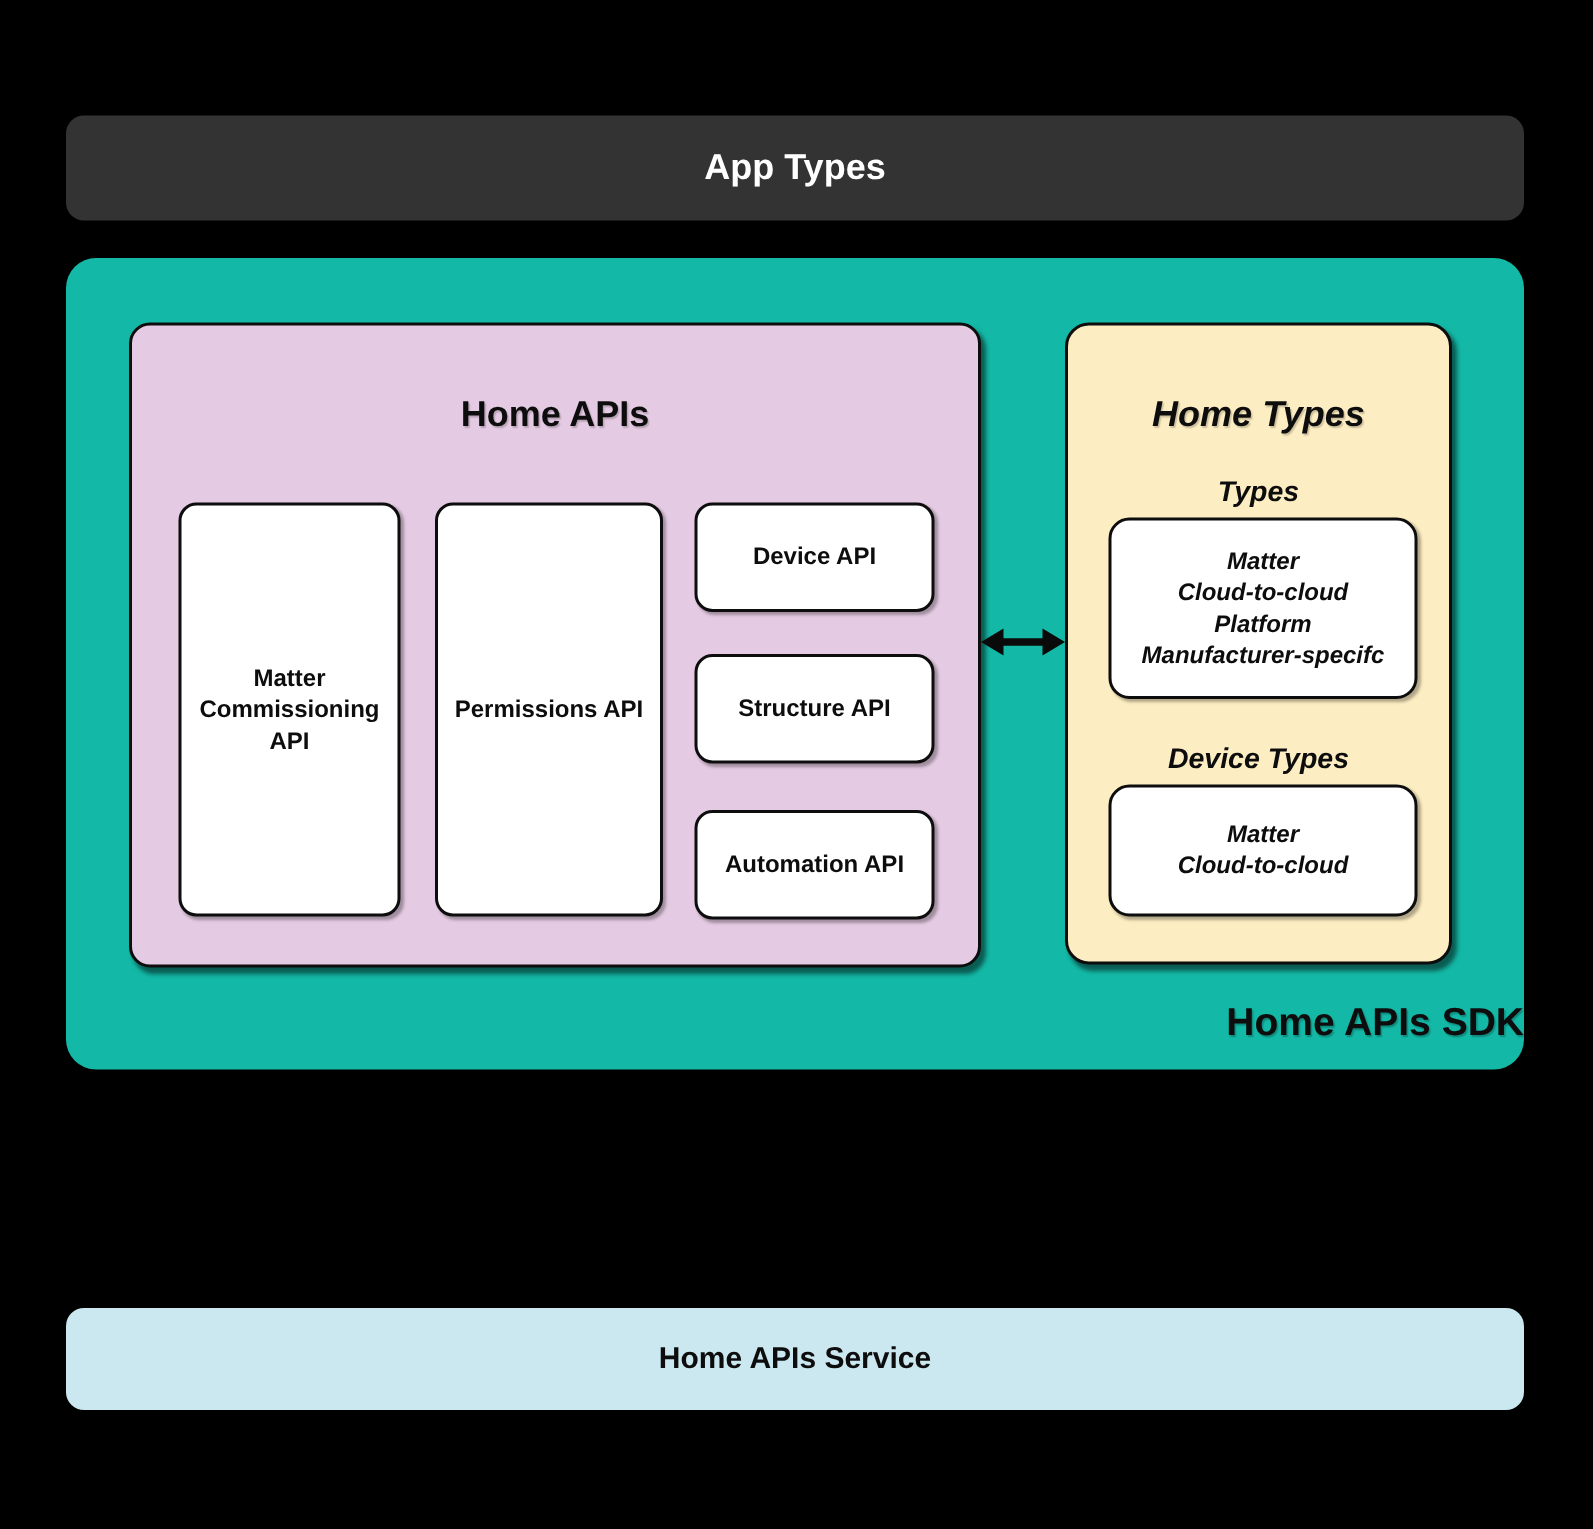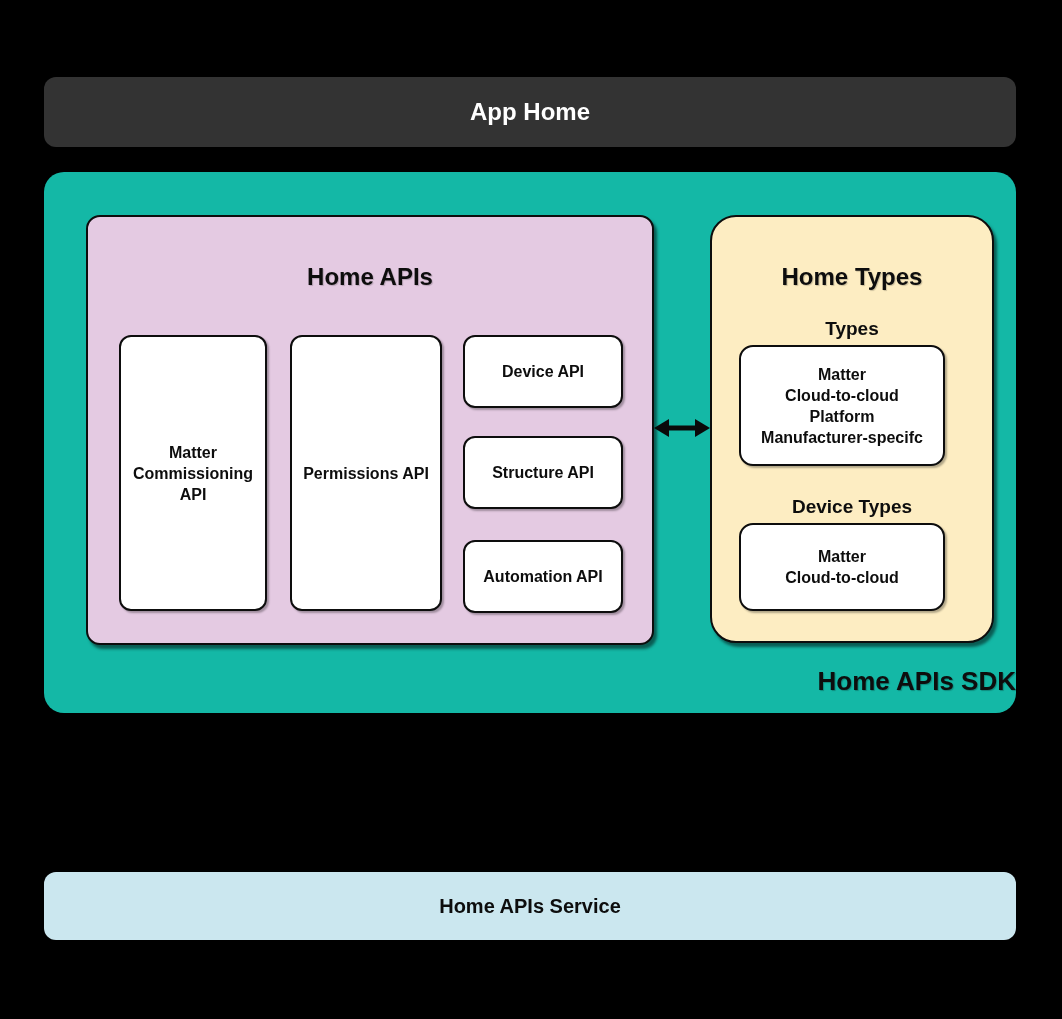--- a/index.html
+++ b/index.html
@@ -80,26 +80,27 @@
   .tall-box-2 { left: 202px; top: 118px; width: 152px; height: 276px; }
   .small-box-1 { left: 375px; top: 118px; width: 160px; height: 73px; }
   .small-box-2 { left: 375px; top: 219px; width: 160px; height: 73px; }
   .small-box-3 { left: 375px; top: 323px; width: 160px; height: 73px; }
 
   
   .arrow-wrap { left: 610px; top: 243px; width: 56px; height: 26px; }
 
   
   .home-types {
-    left: 666px; top: 43px; width: 284px; height: 428px;
+    left: 666px; top: 43px; width: 258px; height: 428px;
     background: #FDEDC2;
     border: 2px solid #0d0d0d;
-    border-radius: 26px;
+    border-radius: 16px;
     box-shadow: 3px 4px 3px rgba(0,0,0,0.5);
     box-sizing: border-box;
+    font-style: italic;
   }
   .sub-heading {
     left: 0; width: 100%;
     text-align: center;
     font-size: 19px;
     color: #0d0d0d;
   }
   .traits-heading { top: 101px; }
   .device-types-heading { top: 279px; }
   .traits-box { left: 27px; top: 128px; width: 206px; height: 121px; border-radius: 14px; }
@@ -113,21 +114,21 @@
     font-size: 20px;
     color: #0d0d0d;
   }
 </style>
 </head>
 <body>
 
 <div class="stage">
 
   <div class="abs app-code center-flex">
-    <span>App Home</span>
+    <span>App Types</span>
   </div>
 
   <div class="abs sdk">
 
     <div class="abs home-apis">
       <div class="abs panel-title">Home APIs</div>
 
       <div class="abs white-box tall-box-1 center-flex pre">Matter
 Commissioning
 API</div>

